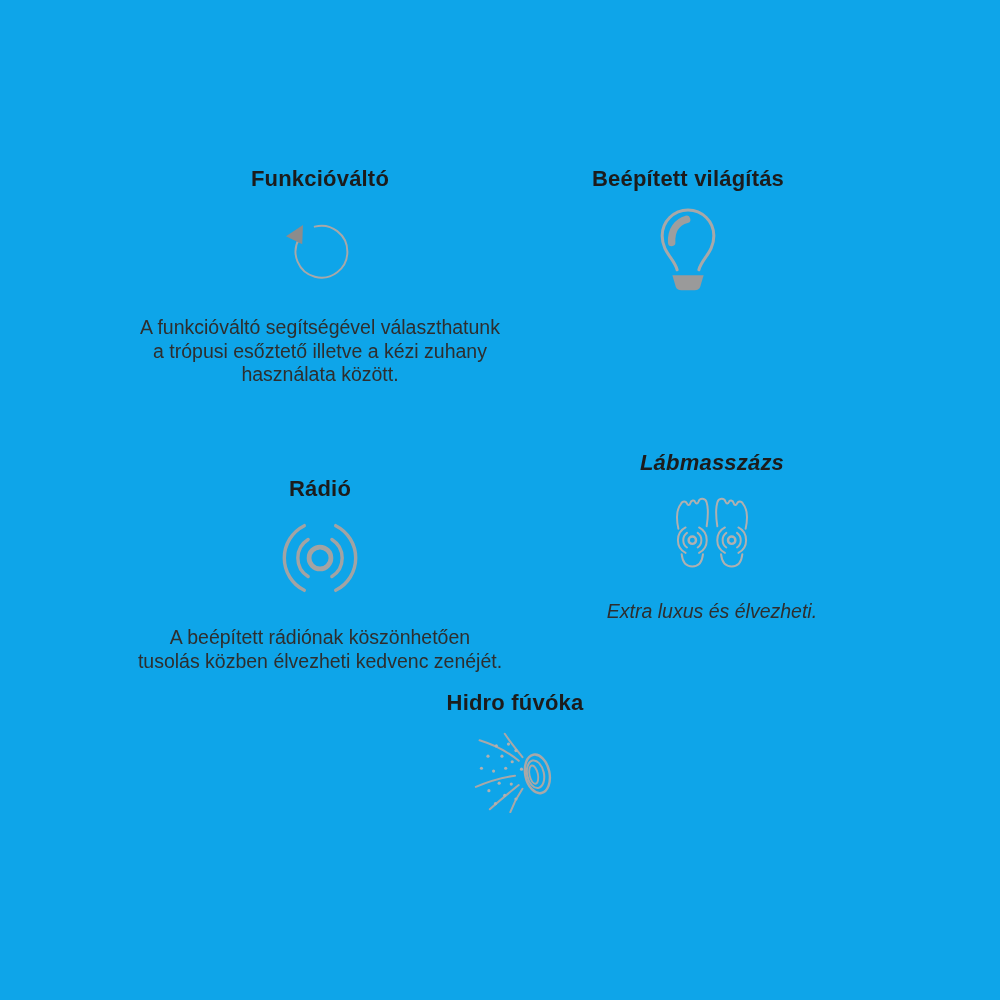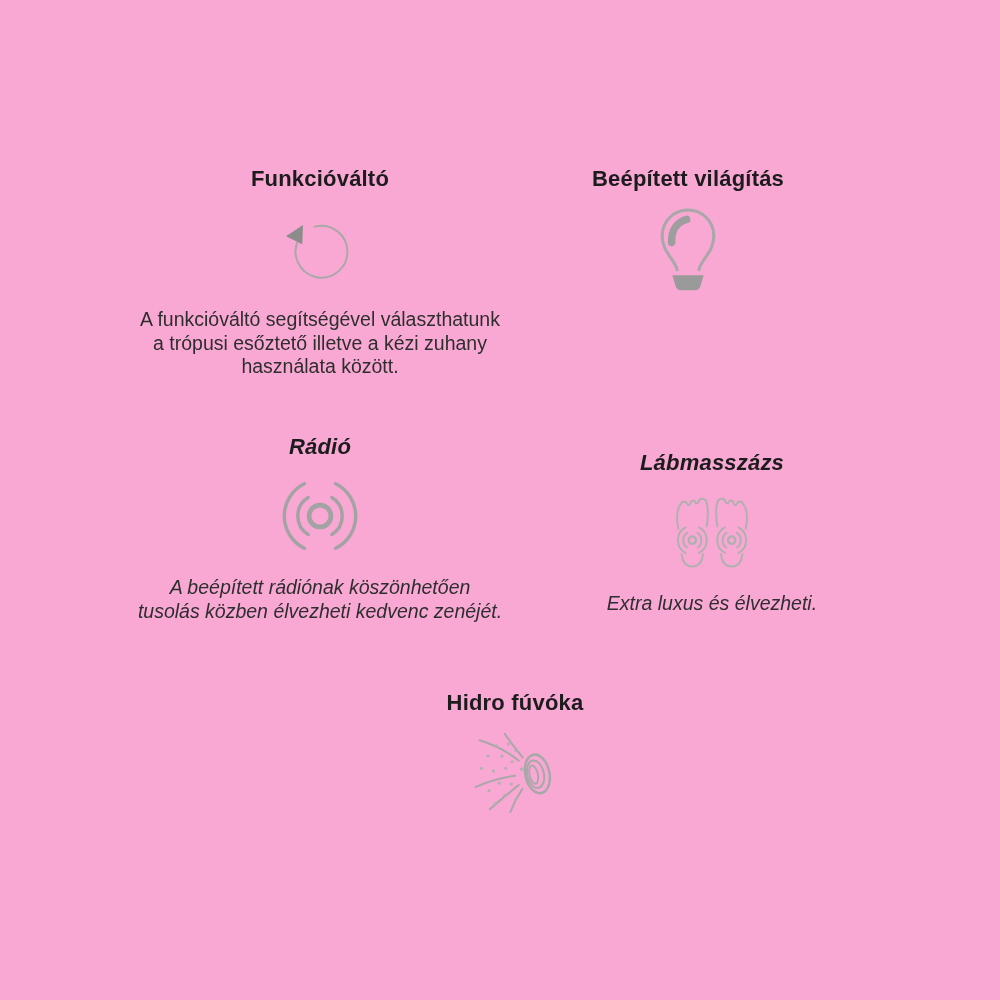--- a/index.html
+++ b/index.html
@@ -5,21 +5,21 @@
   html, body {
     margin: 0;
     padding: 0;
     background: #ffffff;
     font-family: "Liberation Sans", sans-serif;
   }
   .page {
     position: relative;
     width: 1000px;
     height: 1000px;
-    background: #f9a8d4;
+    background: #0ea5e9;
     overflow: hidden;
   }
   .feature {
     position: absolute;
     width: 416px;
     text-align: center;
   }
   .feature-title {
     margin: 0;
     font-size: 22px;
@@ -29,29 +29,29 @@
     letter-spacing: 0.2px;
   }
   .icon-wrap {
     height: 96px;
     margin-top: 8px;
     display: flex;
     align-items: center;
     justify-content: center;
   }
   .feature-desc {
-    margin-top: 12px;
+    margin-top: 20px;
     font-size: 19.5px;
     line-height: 23.5px;
     color: #2e2e2e;
     white-space: pre-line;
   }
   .f1 { left: 112px; top: 166px; }
   .f2 { left: 480px; top: 166px; }
-  .f3 { left: 112px; top: 434px; font-style: italic; }
+  .f3 { left: 112px; top: 476px; }
   .f4 { left: 504px; top: 450px; font-style: italic; }
   .f5 { left: 307px; top: 690px; }
   svg { display: block; }
 </style>
 </head>
 <body>
 
 <div class="page">
 
   <div class="feature f1">

